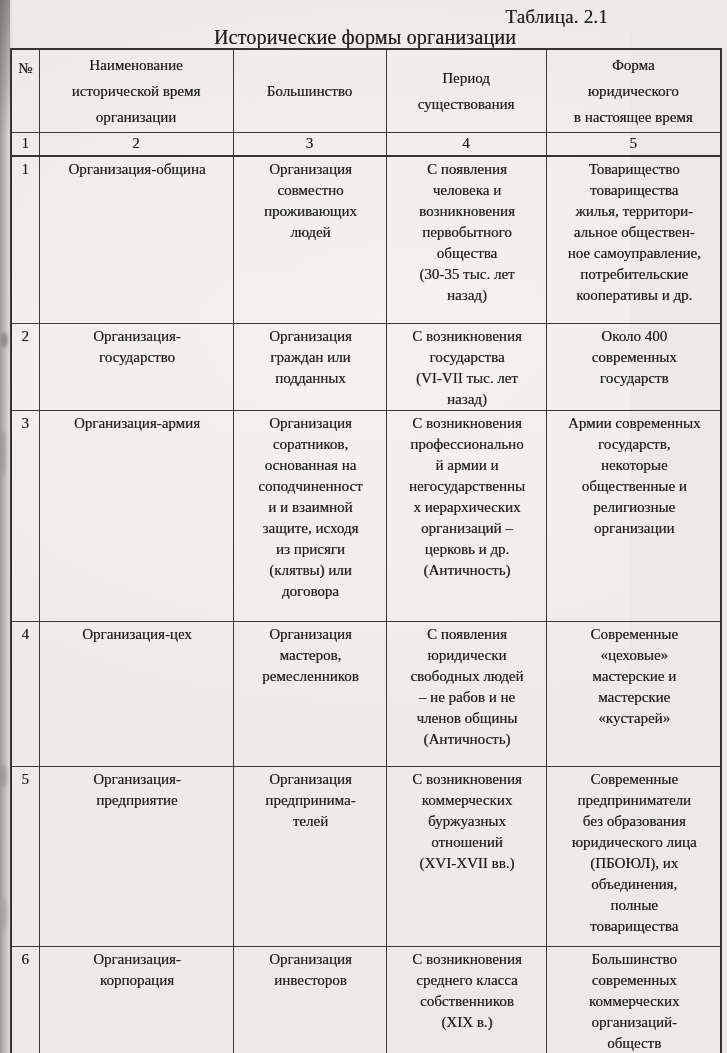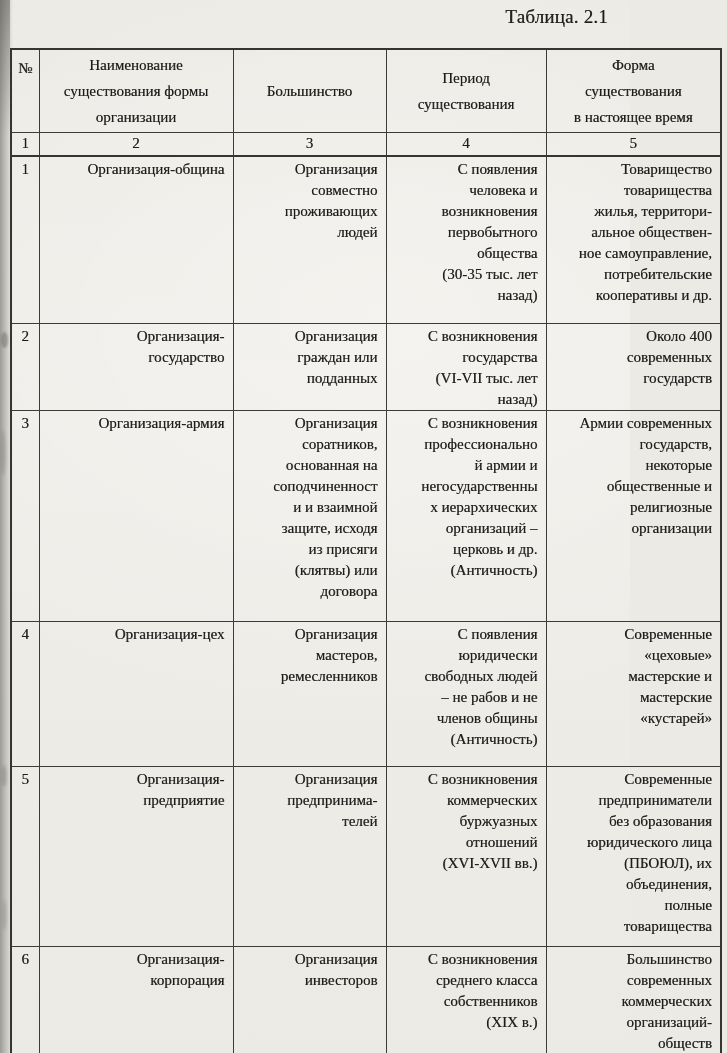--- a/index.html
+++ b/index.html
@@ -71,21 +71,21 @@
   .doc-table col.c1 { width: 28px; }
   .doc-table col.c2 { width: 194px; }
   .doc-table col.c3 { width: 153px; }
   .doc-table col.c4 { width: 160px; }
   .doc-table col.c5 { width: 175px; }
 
   .doc-table th, .doc-table td {
     border: 1px solid #3c3b38;
     padding: 2px 8px 0 10px;
     vertical-align: top;
-    text-align: right;
+    text-align: center;
     white-space: pre-line;
     font-weight: normal;
     overflow: hidden;
   }
   .doc-table { border: 2px solid #36352f; }
 
   tr.header-row { height: 77px; }
   tr.header-row th {
     text-align: center;
     vertical-align: middle;
@@ -117,40 +117,41 @@
 
 <div class="page">
   <div class="edge-shadow"></div>
   <div class="edge-shadow-top"></div>
   <div class="smudge smudge-1"></div>
   <div class="smudge smudge-2"></div>
   <div class="smudge smudge-3"></div>
   <div class="smudge smudge-4"></div>
 
   <div class="table-label">Таблица. 2.1</div>
+  <div class="table-title">Исторические формы организации</div>
 
   <table class="doc-table">
     <colgroup>
       <col class="c1">
         <col class="c2">
         <col class="c3">
         <col class="c4">
         <col class="c5">
     </colgroup>
     <thead>
       <tr class="header-row">
         <th class="th-num">№</th>
         <th>Наименование
-существования формы
+исторической время
 организации</th>
         <th>Большинство</th>
         <th>Период
 существования</th>
         <th>Форма
-существования
+юридического
 в настоящее время</th>
       </tr>
       <tr class="numbers-row">
         <td>1</td>
         <td>2</td>
         <td>3</td>
         <td>4</td>
         <td>5</td>
       </tr>
     </thead>

